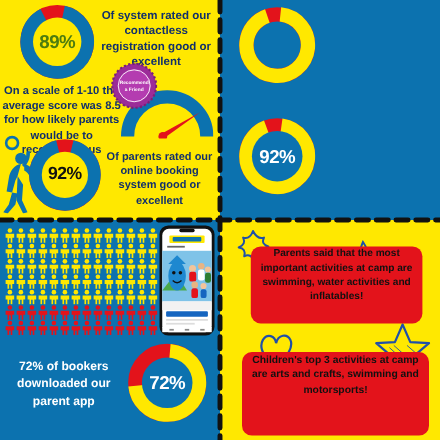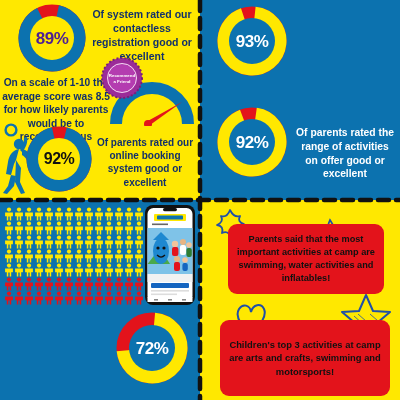--- a/index.html
+++ b/index.html
@@ -24,21 +24,21 @@
 
   
   .donut{position:absolute;border-radius:50%;}
   .donut .hole{position:absolute;border-radius:50%;display:flex;
     align-items:center;justify-content:center;}
   .donut .val{font-weight:bold;letter-spacing:-0.5px;line-height:1;}
 
   
   #donut89{left:18px;top:4px;width:68px;height:68px;}
   #donut89 .hole{left:12px;top:12px;width:44px;height:44px;background:#FFE800;}
-  #donut89 .val{font-size:17px;color:#4c1d95;}
+  #donut89 .val{font-size:17px;color:#4d7c0f;}
   #txt89{position:absolute;left:88px;top:8px;width:108px;
     font-size:10.5px;font-weight:bold;color:#12306b;line-height:1.32;
     text-align:center;}
 
   #txtScale{position:absolute;left:2px;top:76px;width:108px;
     font-size:10.2px;font-weight:bold;color:#12306b;line-height:1.33;
     text-align:center;}
 
   
   #gauge{position:absolute;left:110px;top:80px;width:84px;height:46px;}
@@ -76,21 +76,21 @@
   #txt72{position:absolute;left:4px;top:126px;width:108px;
     font-size:11px;font-weight:bold;color:#ffffff;line-height:1.45;
     text-align:center;}
   #donut72{left:116px;top:112px;width:72px;height:72px;}
   #donut72 .hole{left:13px;top:13px;width:46px;height:46px;background:#0C72AF;}
   #donut72 .val{font-size:17px;color:#ffffff;}
 
   
   .callout{position:absolute;background:#E3131B;border-radius:9px;
     color:#111;font-weight:bold;text-align:center;
-    display:flex;align-items:center;justify-content:center;}
+    display:flex;justify-content:center;}
   #callout1{left:28px;top:24px;width:156px;height:70px;
     font-size:9.2px;line-height:1.42;padding:0 6px;box-sizing:border-box;}
   #callout2{left:20px;top:120px;width:170px;height:76px;
     font-size:9.4px;line-height:1.42;padding:0 6px;box-sizing:border-box;}
   .doodle{position:absolute;}
   #d-flower{left:10px;top:6px;width:46px;height:42px;}
   #d-drops{left:118px;top:16px;width:34px;height:38px;}
   #d-heart{left:33px;top:100px;width:36px;height:38px;}
   #d-star{left:140px;top:92px;width:52px;height:50px;}
   #d-brush{left:48px;top:150px;width:32px;height:44px;}
@@ -153,35 +153,31 @@
     </div>
     <div id="txt92a">Of parents rated our online booking system good or excellent</div>
   </div>
 
   <div class="quad" id="q-tr">
     <div class="donut" id="donut93">
       <svg width="70" height="70" viewBox="0 0 70 70">
         <circle cx="35" cy="35" r="28" fill="none" stroke="#E3131B" stroke-width="13"></circle>
         <circle cx="35" cy="35" r="28" fill="none" stroke="#FFE800" stroke-width="13" stroke-dasharray="163.6 12.3" transform="rotate(-84 35 35)"></circle>
       </svg>
-      <div class="hole">
-        <span class="val">93%</span>
-      </div>
     </div>
 
     <div class="donut" id="donut92b">
       <svg width="70" height="70" viewBox="0 0 70 70">
         <circle cx="35" cy="35" r="28" fill="none" stroke="#E3131B" stroke-width="13"></circle>
         <circle cx="35" cy="35" r="28" fill="none" stroke="#FFE800" stroke-width="13" stroke-dasharray="161.8 14.1" transform="rotate(-82 35 35)"></circle>
       </svg>
       <div class="hole">
         <span class="val">92%</span>
       </div>
     </div>
-    <div id="txt92b">Of parents rated the range of activities on offer good or excellent</div>
   </div>
 
   <div class="quad" id="q-bl">
 
     <div id="pplgrid">
         <svg class="ppl" viewBox="0 0 10 14">
           <g fill="#FFE800">
             <circle cx="5" cy="2.6" r="2.1"></circle>
             <path d="M1.1 5.6 H8.9 V9.2 H7.2 V13.6 H5.7 V9.6 H4.3 V13.6 H2.8 V9.2 H1.1 Z"></path>
           </g>
@@ -801,20 +797,21 @@
       <rect x="3.5" y="70" width="45" height="8" fill="#f2f2f2"></rect>
       <rect x="7" y="79" width="38" height="5" rx="1" fill="#1565C0"></rect>
       <rect x="7" y="86" width="38" height="1.6" fill="#ddd"></rect>
       <rect x="7" y="89.5" width="26" height="1.6" fill="#ddd"></rect>
       <rect x="3.5" y="93" width="45" height="5" fill="#ffffff"></rect>
       <rect x="10" y="95" width="4" height="1.6" fill="#888"></rect>
       <rect x="24" y="95" width="4" height="1.6" fill="#888"></rect>
       <rect x="38" y="95" width="4" height="1.6" fill="#888"></rect>
     </svg>
 
+    <div id="txt72">72% of bookers downloaded our parent app</div>
 
     <div class="donut" id="donut72">
       <svg width="72" height="72" viewBox="0 0 72 72">
         <circle cx="36" cy="36" r="28.5" fill="none" stroke="#E3131B" stroke-width="14"></circle>
         <circle cx="36" cy="36" r="28.5" fill="none" stroke="#FFE800" stroke-width="14" stroke-dasharray="128.9 50.1" transform="rotate(-85 36 36)"></circle>
       </svg>
       <div class="hole">
         <span class="val">72%</span>
       </div>
     </div>

